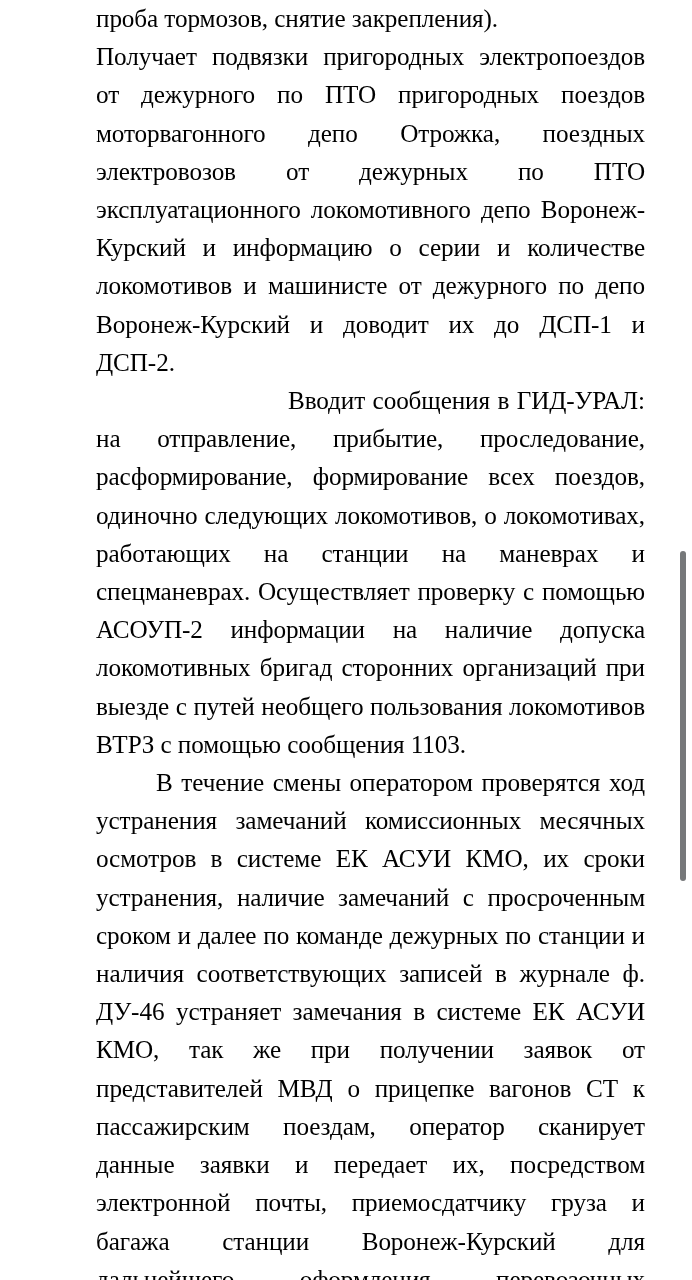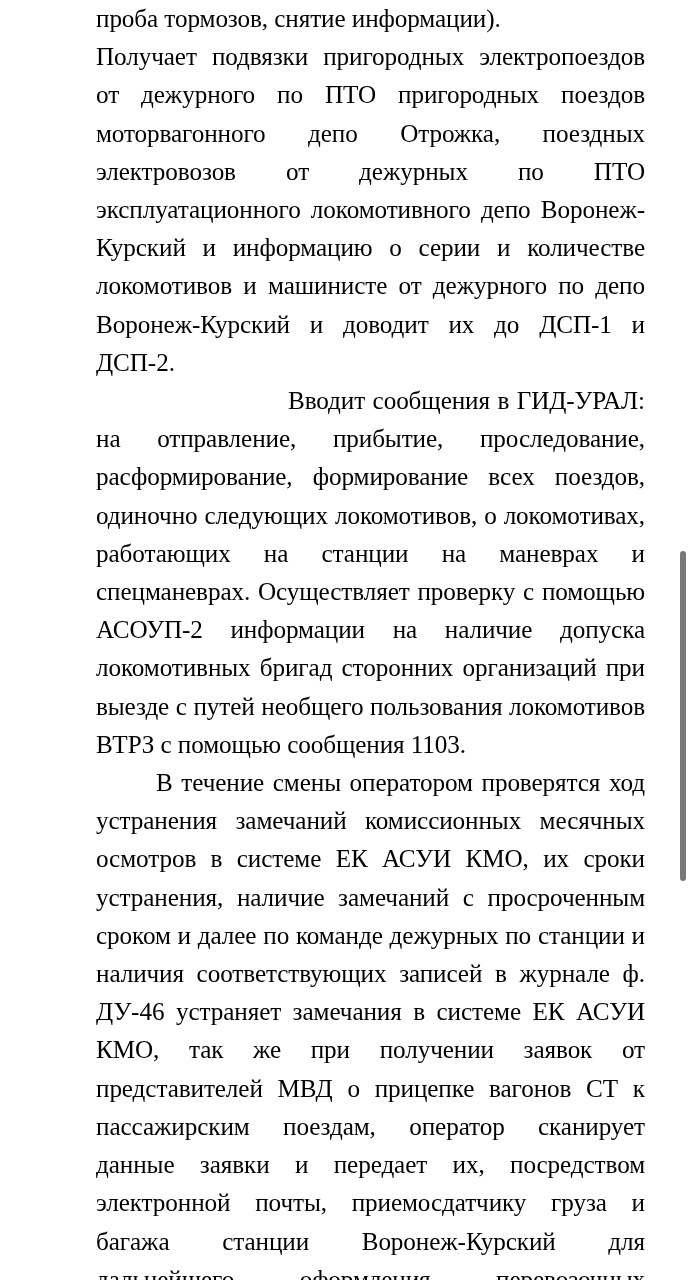--- a/index.html
+++ b/index.html
@@ -75,21 +75,21 @@
     border-radius: 3px;
   }
 </style>
 </head>
 <body>
 
 <div id="page">
 
   <div id="doc-body">
 
-    <p class="para ind-none nolast">проба тормозов, снятие информации).</p>
+    <p class="para ind-none nolast">проба тормозов, снятие закрепления).</p>
 
     <p class="para ind-none nolast">Получает подвязки пригородных электропоездов от дежурного по ПТО пригородных поездов моторвагонного депо Отрожка, поездных электровозов от дежурных по ПТО эксплуатационного локомотивного депо Воронеж-Курский и информацию о серии и количестве локомотивов и машинисте от дежурного по депо Воронеж-Курский и доводит их до ДСП-1 и ДСП-2.</p>
 
     <p class="para ind-large nolast">Вводит сообщения в ГИД-УРАЛ: на отправление, прибытие, проследование, расформирование, формирование всех поездов, одиночно следующих локомотивов, о локомотивах, работающих на станции на маневрах и спецманеврах. Осуществляет проверку с помощью АСОУП-2 информации на наличие допуска локомотивных бригад сторонних организаций при выезде с путей необщего пользования локомотивов ВТРЗ с помощью сообщения 1103.</p>
 
     <p class="para ind-small nolast">В течение смены оператором проверятся ход устранения замечаний комиссионных месячных осмотров  в системе  ЕК АСУИ КМО, их сроки устранения, наличие замечаний с просроченным сроком и далее по команде дежурных по станции и наличия соответствующих записей в журнале ф. ДУ-46 устраняет замечания в системе ЕК АСУИ КМО, так же при получении заявок от представителей МВД о прицепке вагонов СТ к пассажирским поездам, оператор сканирует данные заявки и передает их, посредством электронной почты, приемосдатчику груза и багажа станции Воронеж-Курский для дальнейшего оформления перевозочных документов и подтверждает факт принятия данного отсканированного документа последним путем телефонного звонка.</p>
 
   </div>
 
   <div id="scrollbar-track">

